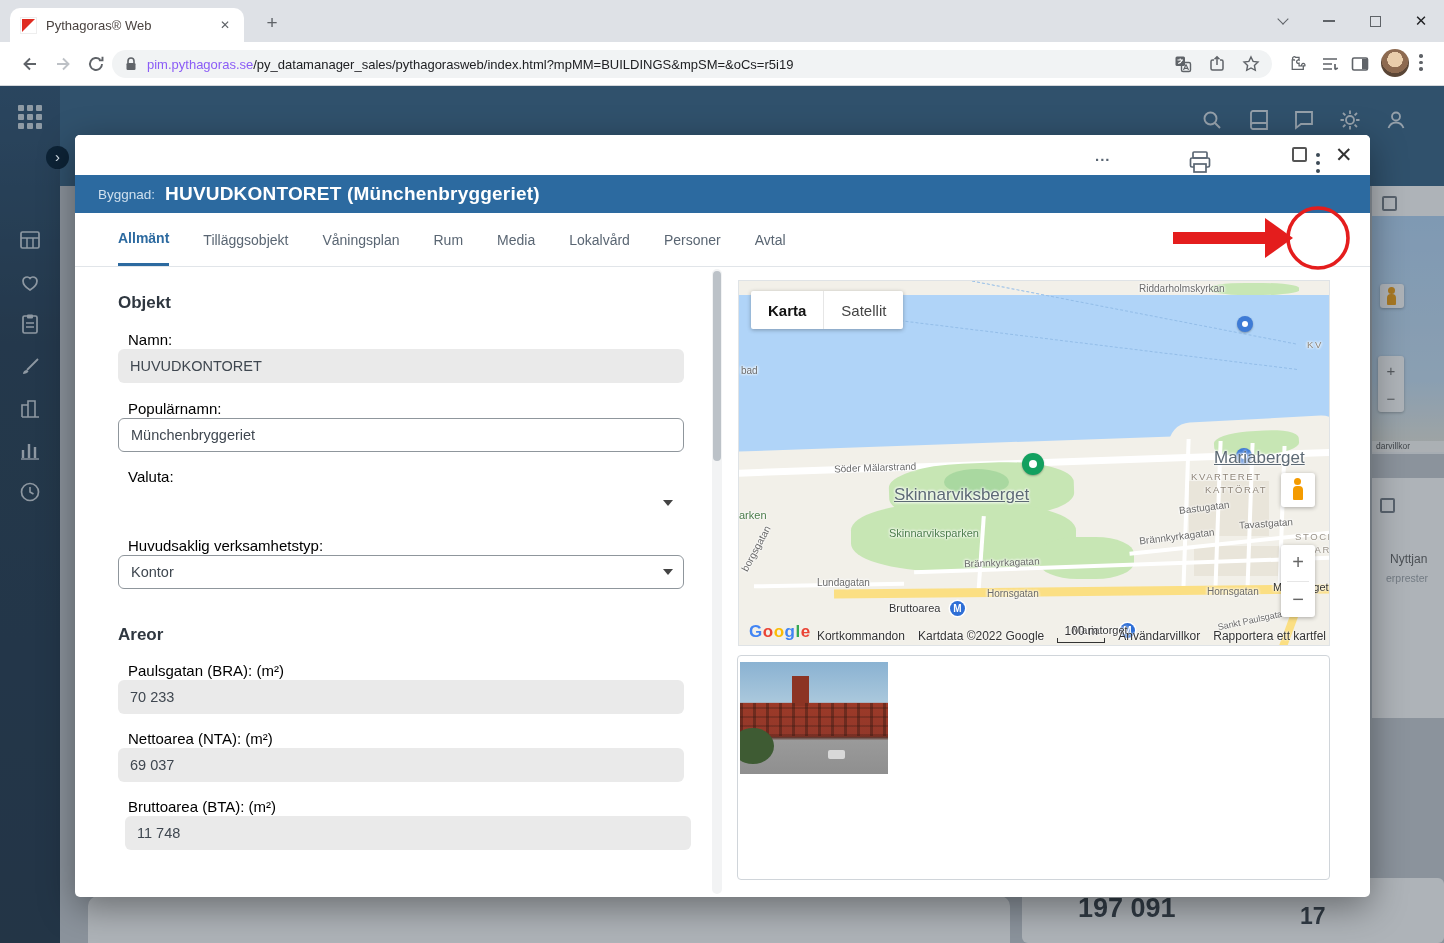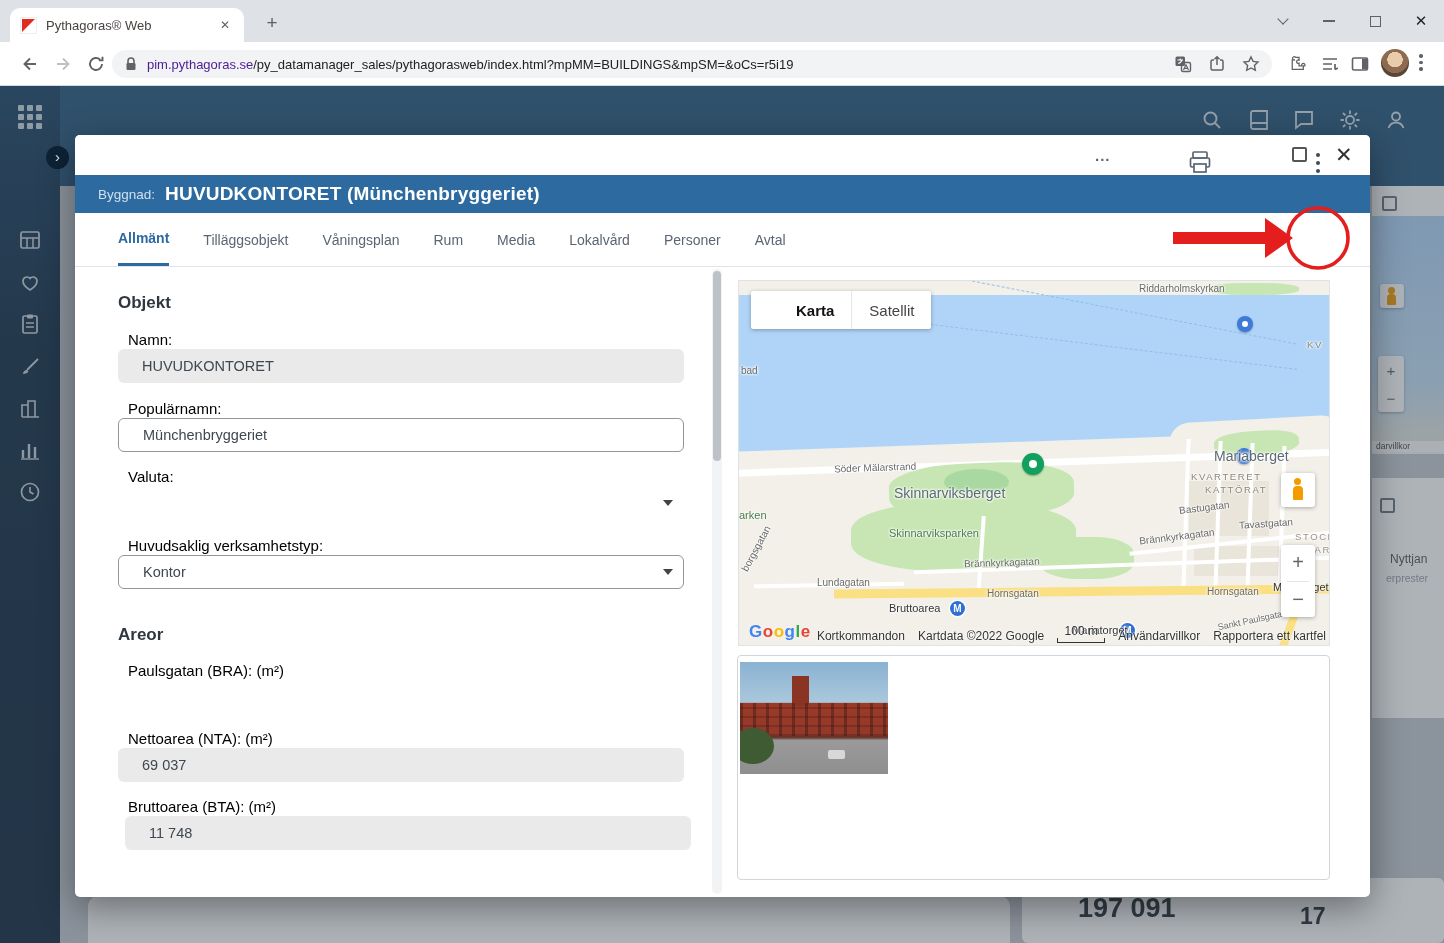--- a/index.html
+++ b/index.html
@@ -17,21 +17,21 @@
   .win-controls{position:absolute;right:0;top:0;height:42px;display:flex;align-items:center;}
   .win-btn{width:46px;height:42px;display:flex;align-items:center;justify-content:center;color:#5f6368;}
   .caret-down{width:8px;height:8px;border-right:1.8px solid #5f6368;border-bottom:1.8px solid #5f6368;transform:rotate(45deg);margin-top:-4px;}
   .min-bar{width:12px;height:2px;background:#5f6368;}
   .max-box{width:11px;height:11px;border:1.6px solid #5f6368;}
   .close-x{font-size:15px;color:#202124;}
 
   .navbar{position:absolute;left:0;top:42px;width:1444px;height:44px;background:#fff;border-bottom:1px solid #d5d8dc;}
   .nav-icon{position:absolute;top:12px;width:20px;height:20px;}
   .urlbar{position:absolute;left:112px;top:8px;width:1160px;height:28px;border-radius:14px;background:#f1f3f4;display:flex;align-items:center;padding:0 12px;}
-  .url-text{font-size:13px;color:#4c1d95;white-space:nowrap;overflow:hidden;}
+  .url-text{font-size:13px;color:#8b5cf6;white-space:nowrap;overflow:hidden;}
   .url-path{color:#202124;}
   .url-icons{margin-left:auto;display:flex;gap:16px;align-items:center;}
   .avatar{position:absolute;left:1381px;top:7px;width:28px;height:28px;border-radius:50%;background:radial-gradient(circle at 50% 38%,#e9cdab 0 34%,#8d6a50 35% 60%,#5a4636 61%);}
   .kebab{display:flex;flex-direction:column;gap:3px;align-items:center;}
   .kebab i{width:3.5px;height:3.5px;border-radius:50%;background:#5f6368;display:block;}
 
   
   .app-header{position:absolute;left:0;top:86px;width:1444px;height:100px;background:#27567c;}
   .app-content{position:absolute;left:60px;top:186px;width:1384px;height:757px;background:#c3c9cf;}
   .sidebar{position:absolute;left:0;top:86px;width:60px;height:857px;background:linear-gradient(#1c4366,#122c45 30%,#10263c);}
@@ -71,48 +71,48 @@
   .tab-item.active{color:#2c6aa0;border-bottom:3px solid #2c6aa0;font-weight:bold;}
   .tab-more{position:absolute;left:1020px;top:12px;font-size:15px;color:#5a6673;font-weight:bold;letter-spacing:1px;}
   .printer{position:absolute;left:1112px;top:14px;}
   .m-kebab{position:absolute;left:1237px;top:14px;display:flex;flex-direction:column;gap:4px;align-items:center;padding:4px;}
   .m-kebab i{width:4px;height:4px;border-radius:50%;background:#3c4a56;display:block;}
 
   .section-h{position:absolute;font-size:17px;font-weight:bold;color:#2f3740;}
   .f-label{position:absolute;font-size:15px;color:#70798
 
 3;}
-  .f-input{position:absolute;width:566px;height:34px;border-radius:6px;font-size:14.5px;color:#3f4750;display:flex;align-items:center;padding:0 24px;}
+  .f-input{position:absolute;width:566px;height:34px;border-radius:6px;font-size:14.5px;color:#3f4750;display:flex;align-items:center;padding:0 12px;}
   .f-disabled{background:#eaeaea;}
   .f-edit{background:#fff;border:1px solid #8f969c;}
   .f-select{background:#fff;border:1px solid #8f969c;}
   .sel-caret{position:absolute;right:14px;top:14px;width:0;height:0;border-left:5.5px solid transparent;border-right:5.5px solid transparent;border-top:6.5px solid #444;}
   .scroll-track{position:absolute;left:637px;top:134px;width:10px;height:625px;background:#f2f3f4;border-radius:5px;}
   .scroll-thumb{position:absolute;left:1px;top:2px;width:8px;height:190px;background:#bcc2c8;border-radius:4px;}
 
   
   .map{position:absolute;left:663px;top:145px;width:592px;height:366px;overflow:hidden;background:#b0d4f8;border:1px solid #dfe3e6;}
   .land-top{position:absolute;left:0;top:0;width:100%;height:14px;background:#f2f0e9;}
   .land-main{position:absolute;left:-24px;top:160px;width:660px;height:240px;background:#f2f0e9;transform:rotate(-2deg);}
   .land-bump{position:absolute;left:430px;top:138px;width:175px;height:55px;background:#f2f0e9;border-radius:22px;transform:rotate(-3deg);}
   .ferry{position:absolute;border-top:1.5px dashed #93bde8;}
   .park{position:absolute;background:#c7e6b4;border-radius:40%;}
   .park-dark{position:absolute;background:#a9d8a0;border-radius:50%;}
   .road-w{position:absolute;background:#fff;}
   .road-y{position:absolute;background:#fbdf83;}
   .blockb{position:absolute;background:#e9e5da;}
   .map-label{position:absolute;font-size:10px;color:#6b6b6b;white-space:nowrap;text-shadow:0 0 3px #fff,0 0 3px #fff,0 0 3px #fff;}
-  .lab-area{font-size:14px;color:#5d6a75;}
+  .lab-area{font-size:17px;color:#5d6a75;text-decoration:underline;}
   .lab-park{font-size:11px;color:#4c7d4c;}
   .lab-loc{font-size:11px;color:#333;}
   .lab-caps{font-size:9.5px;letter-spacing:1.6px;color:#8d8478;}
   .poi{position:absolute;border-radius:50%;box-shadow:0 1px 2px rgba(0,0,0,.3);}
   .poi-inner{position:absolute;left:50%;top:50%;transform:translate(-50%,-50%);width:8px;height:8px;border-radius:50%;background:#fff;}
   .metro{position:absolute;width:15px;height:15px;border-radius:50%;background:#2f6fd6;color:#fff;font-size:10px;font-weight:bold;text-align:center;line-height:15px;box-shadow:0 0 0 1.5px #fff;}
-  .map-ctl{position:absolute;left:12px;top:10px;height:38px;background:#fff;border-radius:2px;box-shadow:0 1px 4px rgba(0,0,0,.3);display:flex;align-items:stretch;z-index:3;padding-left:28px;}
+  .map-ctl{position:absolute;left:12px;top:10px;height:38px;background:#fff;border-radius:2px;box-shadow:0 1px 4px rgba(0,0,0,.3);display:flex;align-items:stretch;z-index:3;}
   .map-ctl .cell{display:flex;align-items:center;padding:0 17px;font-size:15px;color:#444;}
   .map-ctl .cell.sel{font-weight:bold;color:#111;}
   .map-ctl .div{width:1px;background:#e6e6e6;}
   .pegman{position:absolute;left:542px;top:192px;width:34px;height:34px;background:#fff;border-radius:3px;box-shadow:0 1px 4px rgba(0,0,0,.3);z-index:3;}
   .pegman .peg-head{left:13px;top:5px;}
   .pegman .peg-body{left:12px;top:13px;width:10px;height:14px;}
   .zoomctl{position:absolute;left:542px;top:264px;width:34px;height:72px;background:#fff;border-radius:3px;box-shadow:0 1px 4px rgba(0,0,0,.3);z-index:3;display:flex;flex-direction:column;}
   .zoomctl .zb{flex:1;display:flex;align-items:center;justify-content:center;font-size:20px;color:#666;}
   .zoomctl .zdiv{height:1px;background:#e6e6e6;margin:0 6px;}
   .google-logo{position:absolute;left:10px;top:341px;font-size:17px;font-weight:bold;letter-spacing:.5px;z-index:3;}
@@ -350,20 +350,21 @@
     <div class="f-label" style="left:53px;top:333px">Valuta:</div>
     <div class="sel-caret" style="left:588px;top:365px"></div>
 
     <div class="f-label" style="left:53px;top:402px">Huvudsaklig verksamhetstyp:</div>
     <div class="f-input f-select" style="left:43px;top:420px">Kontor</div>
     <div class="sel-caret" style="left:588px;top:434px"></div>
 
     <div class="section-h" style="left:43px;top:490px">Areor</div>
 
     <div class="f-label" style="left:53px;top:527px">Paulsgatan (BRA): (m²)</div>
+    <div class="f-input f-disabled" style="left:43px;top:545px">70 233</div>
 
     <div class="f-label" style="left:53px;top:595px">Nettoarea (NTA): (m²)</div>
     <div class="f-input f-disabled" style="left:43px;top:613px">69 037</div>
 
     <div class="f-label" style="left:53px;top:663px">Bruttoarea (BTA): (m²)</div>
     <div class="f-input f-disabled" style="left:50px;top:681px">11 748</div>
 
     <div class="scroll-track">
         <div class="scroll-thumb"></div>
       </div>

